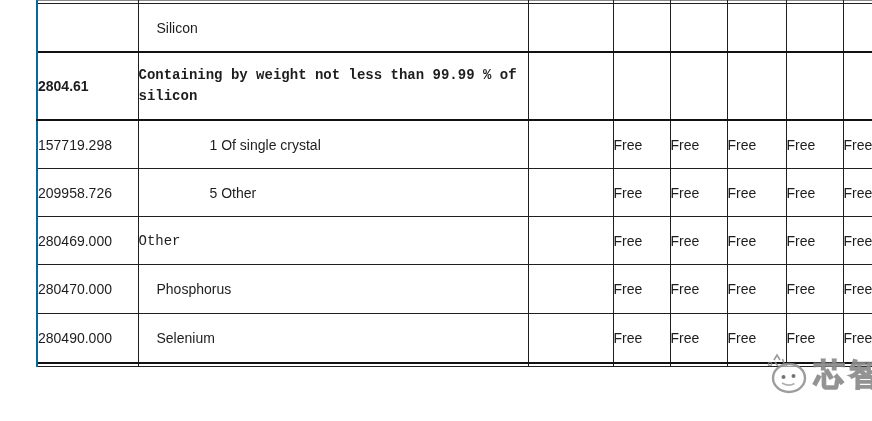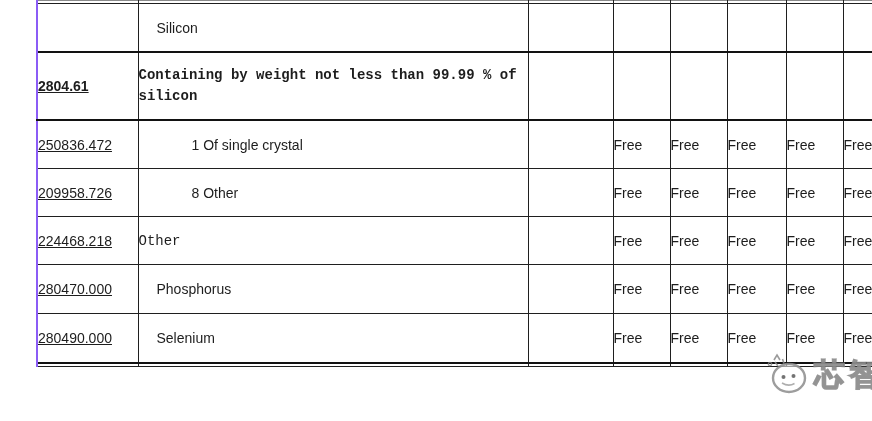--- a/index.html
+++ b/index.html
@@ -27,25 +27,25 @@
     padding: 0;
     vertical-align: middle;
     font-size: 14px;
     color: #1d1d1d;
     overflow: hidden;
     white-space: normal;
   }
 
   
   td.col-code   { padding-left: 6px; }
-  td.col-code.outer { border-left: 2px solid #8b5cf6; text-decoration: underline; }
+  td.col-code.outer { border-left: 2px solid #0369a1; }
   td.col-last   { border-right: 2px solid #161616; }
   td.desc.ind1  { padding-left: 18px; }
   td.desc.ind2  { padding-right: 8px; font-family: Liberation Mono, monospace; }
-  td.desc.ind3  { padding-left: 53px; }
+  td.desc.ind3  { padding-left: 71px; }
   td.free       { padding-left: 7px; }
 
   tr.sliver-top td    { height: 2px;  border-top: 1px solid #8a8a8a; }
   tr.r-silicon td     { height: 47px; }
   tr.r-bold td        { height: 66px; border-top: 2px solid #121212; border-bottom: 2px solid #121212; font-weight: 700; line-height: 21px; }
   tr.r-std td         { height: 47px; }
   tr.r-std-tall td    { height: 48px; }
   tr.sliver-bottom td { height: 2px;  border-top: 2px solid #121212; }
 
   
@@ -125,43 +125,43 @@
       <td class="desc ind2">Containing by weight not less than 99.99 % of silicon</td>
       <td></td>
       <td class="free"></td>
       <td class="free"></td>
       <td class="free"></td>
       <td class="free"></td>
       <td class="free col-last"></td>
     </tr>
 
     <tr class="r-std">
-      <td class="col-code outer">250836.472</td>
+      <td class="col-code outer">157719.298</td>
       <td class="desc ind3">1 Of single crystal</td>
       <td></td>
       <td class="free">Free</td>
       <td class="free">Free</td>
       <td class="free">Free</td>
       <td class="free">Free</td>
       <td class="free col-last">Free</td>
     </tr>
 
     <tr class="r-std">
       <td class="col-code outer">209958.726</td>
-      <td class="desc ind3">8 Other</td>
+      <td class="desc ind3">5 Other</td>
       <td></td>
       <td class="free">Free</td>
       <td class="free">Free</td>
       <td class="free">Free</td>
       <td class="free">Free</td>
       <td class="free col-last">Free</td>
     </tr>
 
     <tr class="r-std">
-      <td class="col-code outer">224468.218</td>
+      <td class="col-code outer">280469.000</td>
       <td class="desc ind2">Other</td>
       <td></td>
       <td class="free">Free</td>
       <td class="free">Free</td>
       <td class="free">Free</td>
       <td class="free">Free</td>
       <td class="free col-last">Free</td>
     </tr>
 
     <tr class="r-std-tall">

